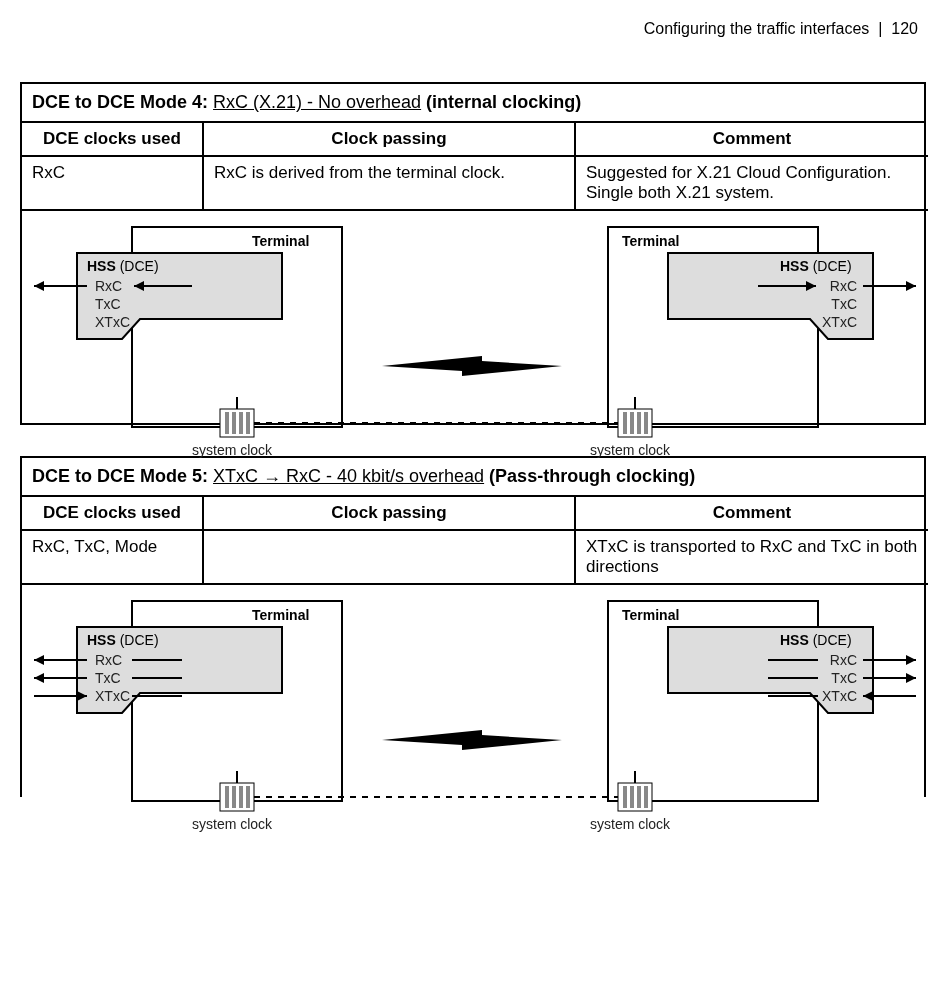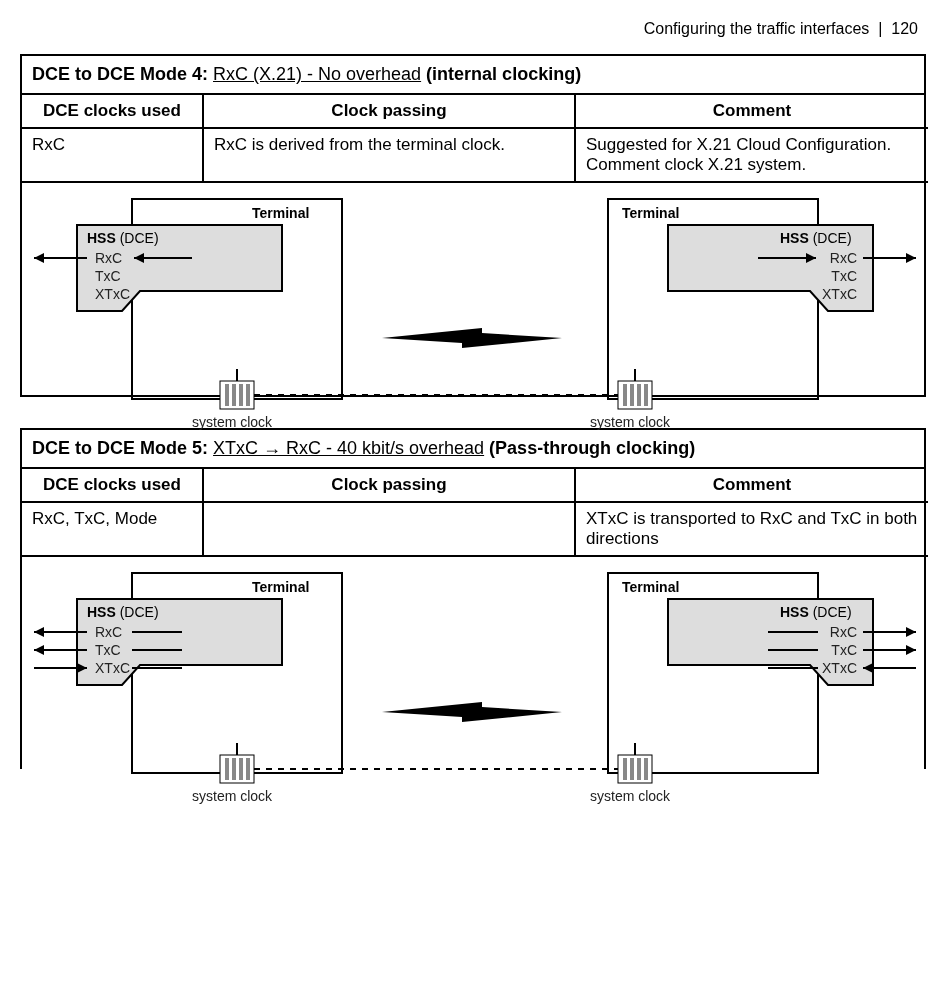--- a/index.html
+++ b/index.html
@@ -9,21 +9,21 @@
     font-size: 16px;
     width: 946px;
     height: 986px;
     box-sizing: border-box;
     background: #fff;
     color: #000;
   }
   .page-header {
     text-align: right;
     font-size: 16px;
-    margin-bottom: 16px;
+    margin-bottom: 44px;
     padding-right: 8px;
   }
   .section {
     border: 2px solid #000;
     margin-bottom: 24px;
   }
   .section-title {
     border-bottom: 2px solid #000;
     padding: 8px 10px;
     font-size: 18px;
@@ -96,21 +96,21 @@
   <table class="spec">
     <tbody>
         <tr>
       <th>DCE clocks used</th>
       <th>Clock passing</th>
       <th>Comment</th>
     </tr>
     <tr>
       <td>RxC</td>
       <td>RxC is derived from the terminal clock.</td>
-      <td>Suggested for X.21 Cloud Configuration. Comment clock X.21 system.</td>
+      <td>Suggested for X.21 Cloud Configuration. Single both X.21 system.</td>
     </tr>
     <tr>
           <td colspan="3" class="diagram-cell">
       <div class="diagram-wrap">
         <svg class="diagram" viewBox="0 0 906 260" width="906" height="260">
 
           <rect class="terminal-box" x="110" y="16" width="210" height="200"></rect>
           <text class="lbl lbl-bold" x="230" y="35">Terminal</text>
 
           <polygon class="hss-box" points="55,42 260,42 260,108 118,108 100,128 55,128"></polygon>

